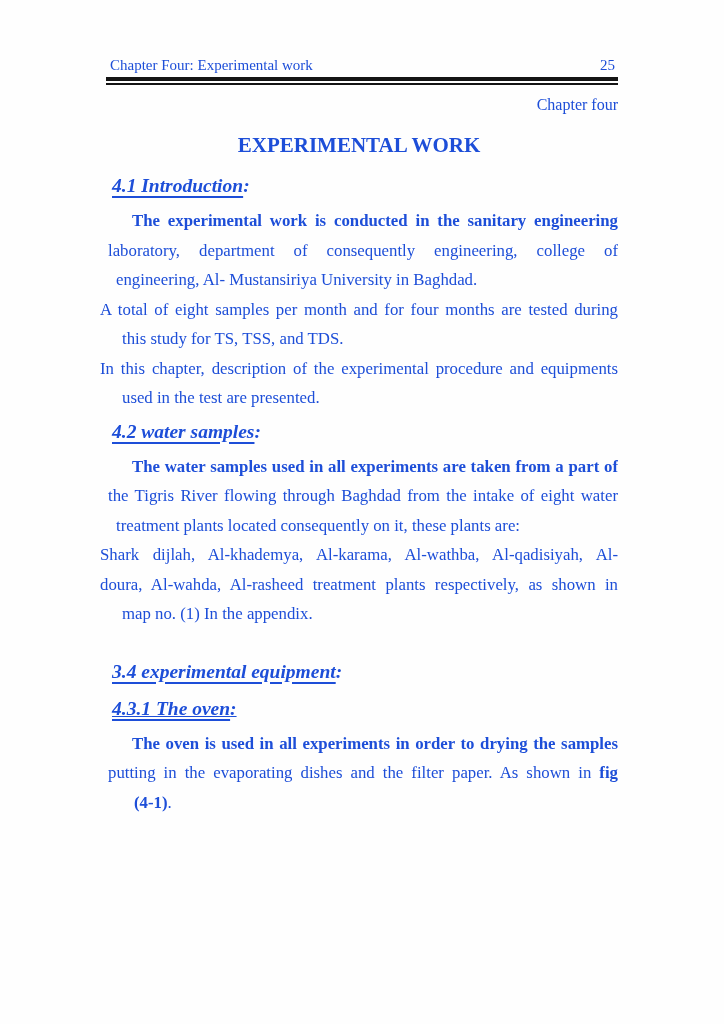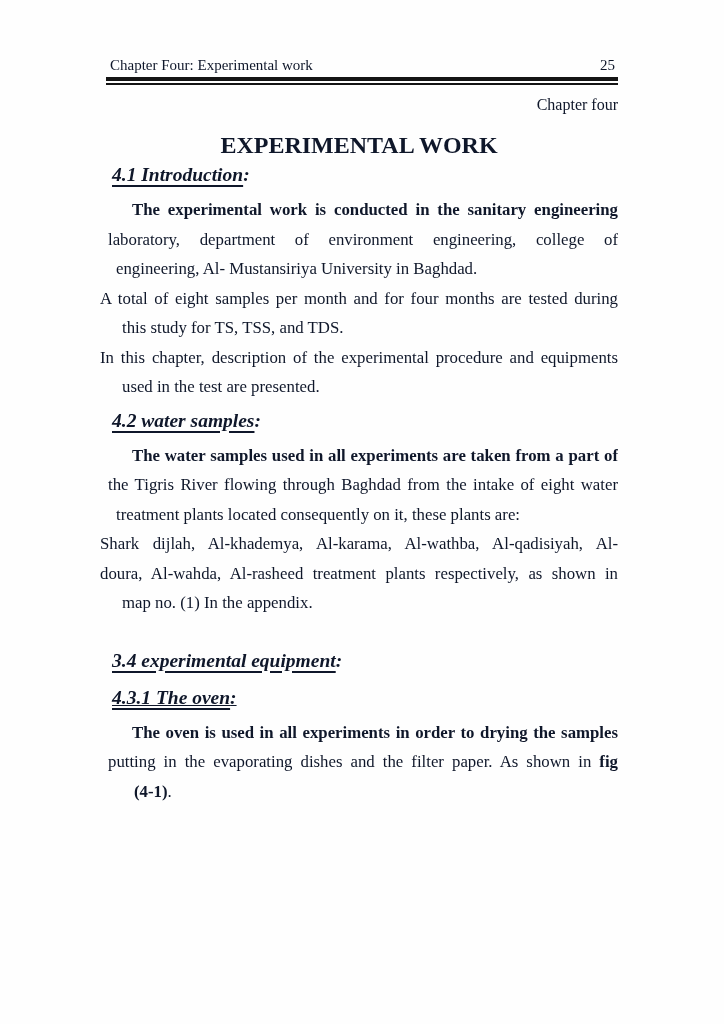--- a/index.html
+++ b/index.html
@@ -2,21 +2,21 @@
 <html><head>
 <meta charset="utf-8">
 <style>
   html, body { margin: 0; padding: 0; background: #ffffff; }
   .page {
     position: relative;
     width: 724px;
     height: 1024px;
     background: #fefefe;
     font-family: "Liberation Serif", "DejaVu Serif", serif;
-    color: #0f172a;
+    color: #1d4ed8;
     overflow: hidden;
   }
   .content {
     position: absolute;
     left: 100px;
     top: 0;
     width: 518px;
   }
   .header-row {
     margin-top: 54px;
@@ -40,33 +40,33 @@
     height: 32px;
     line-height: 32px;
     text-align: right;
     font-size: 16px;
   }
   .subtitle {
     margin-top: 10px;
     height: 28px;
     line-height: 28px;
     text-align: center;
-    font-size: 24px;
+    font-size: 21px;
     font-weight: bold;
   }
   .heading {
     margin: 0;
     height: 26px;
     line-height: 26px;
     font-size: 19.5px;
     font-weight: bold;
     font-style: italic;
     padding-left: 12px;
   }
-  .sec0 .heading { margin-top: 3px; }
+  .sec0 .heading { margin-top: 14px; }
   .sec1 .heading { margin-top: 6px; }
   .sec2 .heading { margin-top: 30px; }
   .sec3 .heading { margin-top: 11px; text-decoration: underline; }
   .heading .u {
     text-decoration: underline;
     text-decoration-thickness: 2px;
     text-underline-offset: 4px;
   }
   .lines { margin-top: 7px; }
   .sec3 .lines { }
@@ -104,21 +104,21 @@
 
     <div class="title">Chapter four</div>
 
     <div class="subtitle">EXPERIMENTAL WORK</div>
 
     <main id="sections">
         <section class="section sec0">
           <h2 class="heading"><span class="u">4.1 Introduction</span><span>:</span></h2>
           <div class="lines">
             <div class="bline ind-first j">The experimental work is conducted in the sanitary engineering</div>
-            <div class="bline ind-margin j">laboratory, department of environment engineering, college of</div>
+            <div class="bline ind-margin j">laboratory, department of consequently engineering, college of</div>
             <div class="bline ind-hang">engineering, Al- Mustansiriya University in Baghdad.</div>
             <div class="bline ind-flush j">A total of eight samples per month and for four months are tested during</div>
             <div class="bline ind-hang2">this study for TS, TSS, and TDS.</div>
             <div class="bline ind-flush j">In this chapter, description of the experimental procedure and equipments</div>
             <div class="bline ind-hang2">used in the test are presented.</div>
           </div>
         </section>
         <section class="section sec1">
           <h2 class="heading"><span class="u">4.2 water samples</span><span>:</span></h2>
           <div class="lines">

